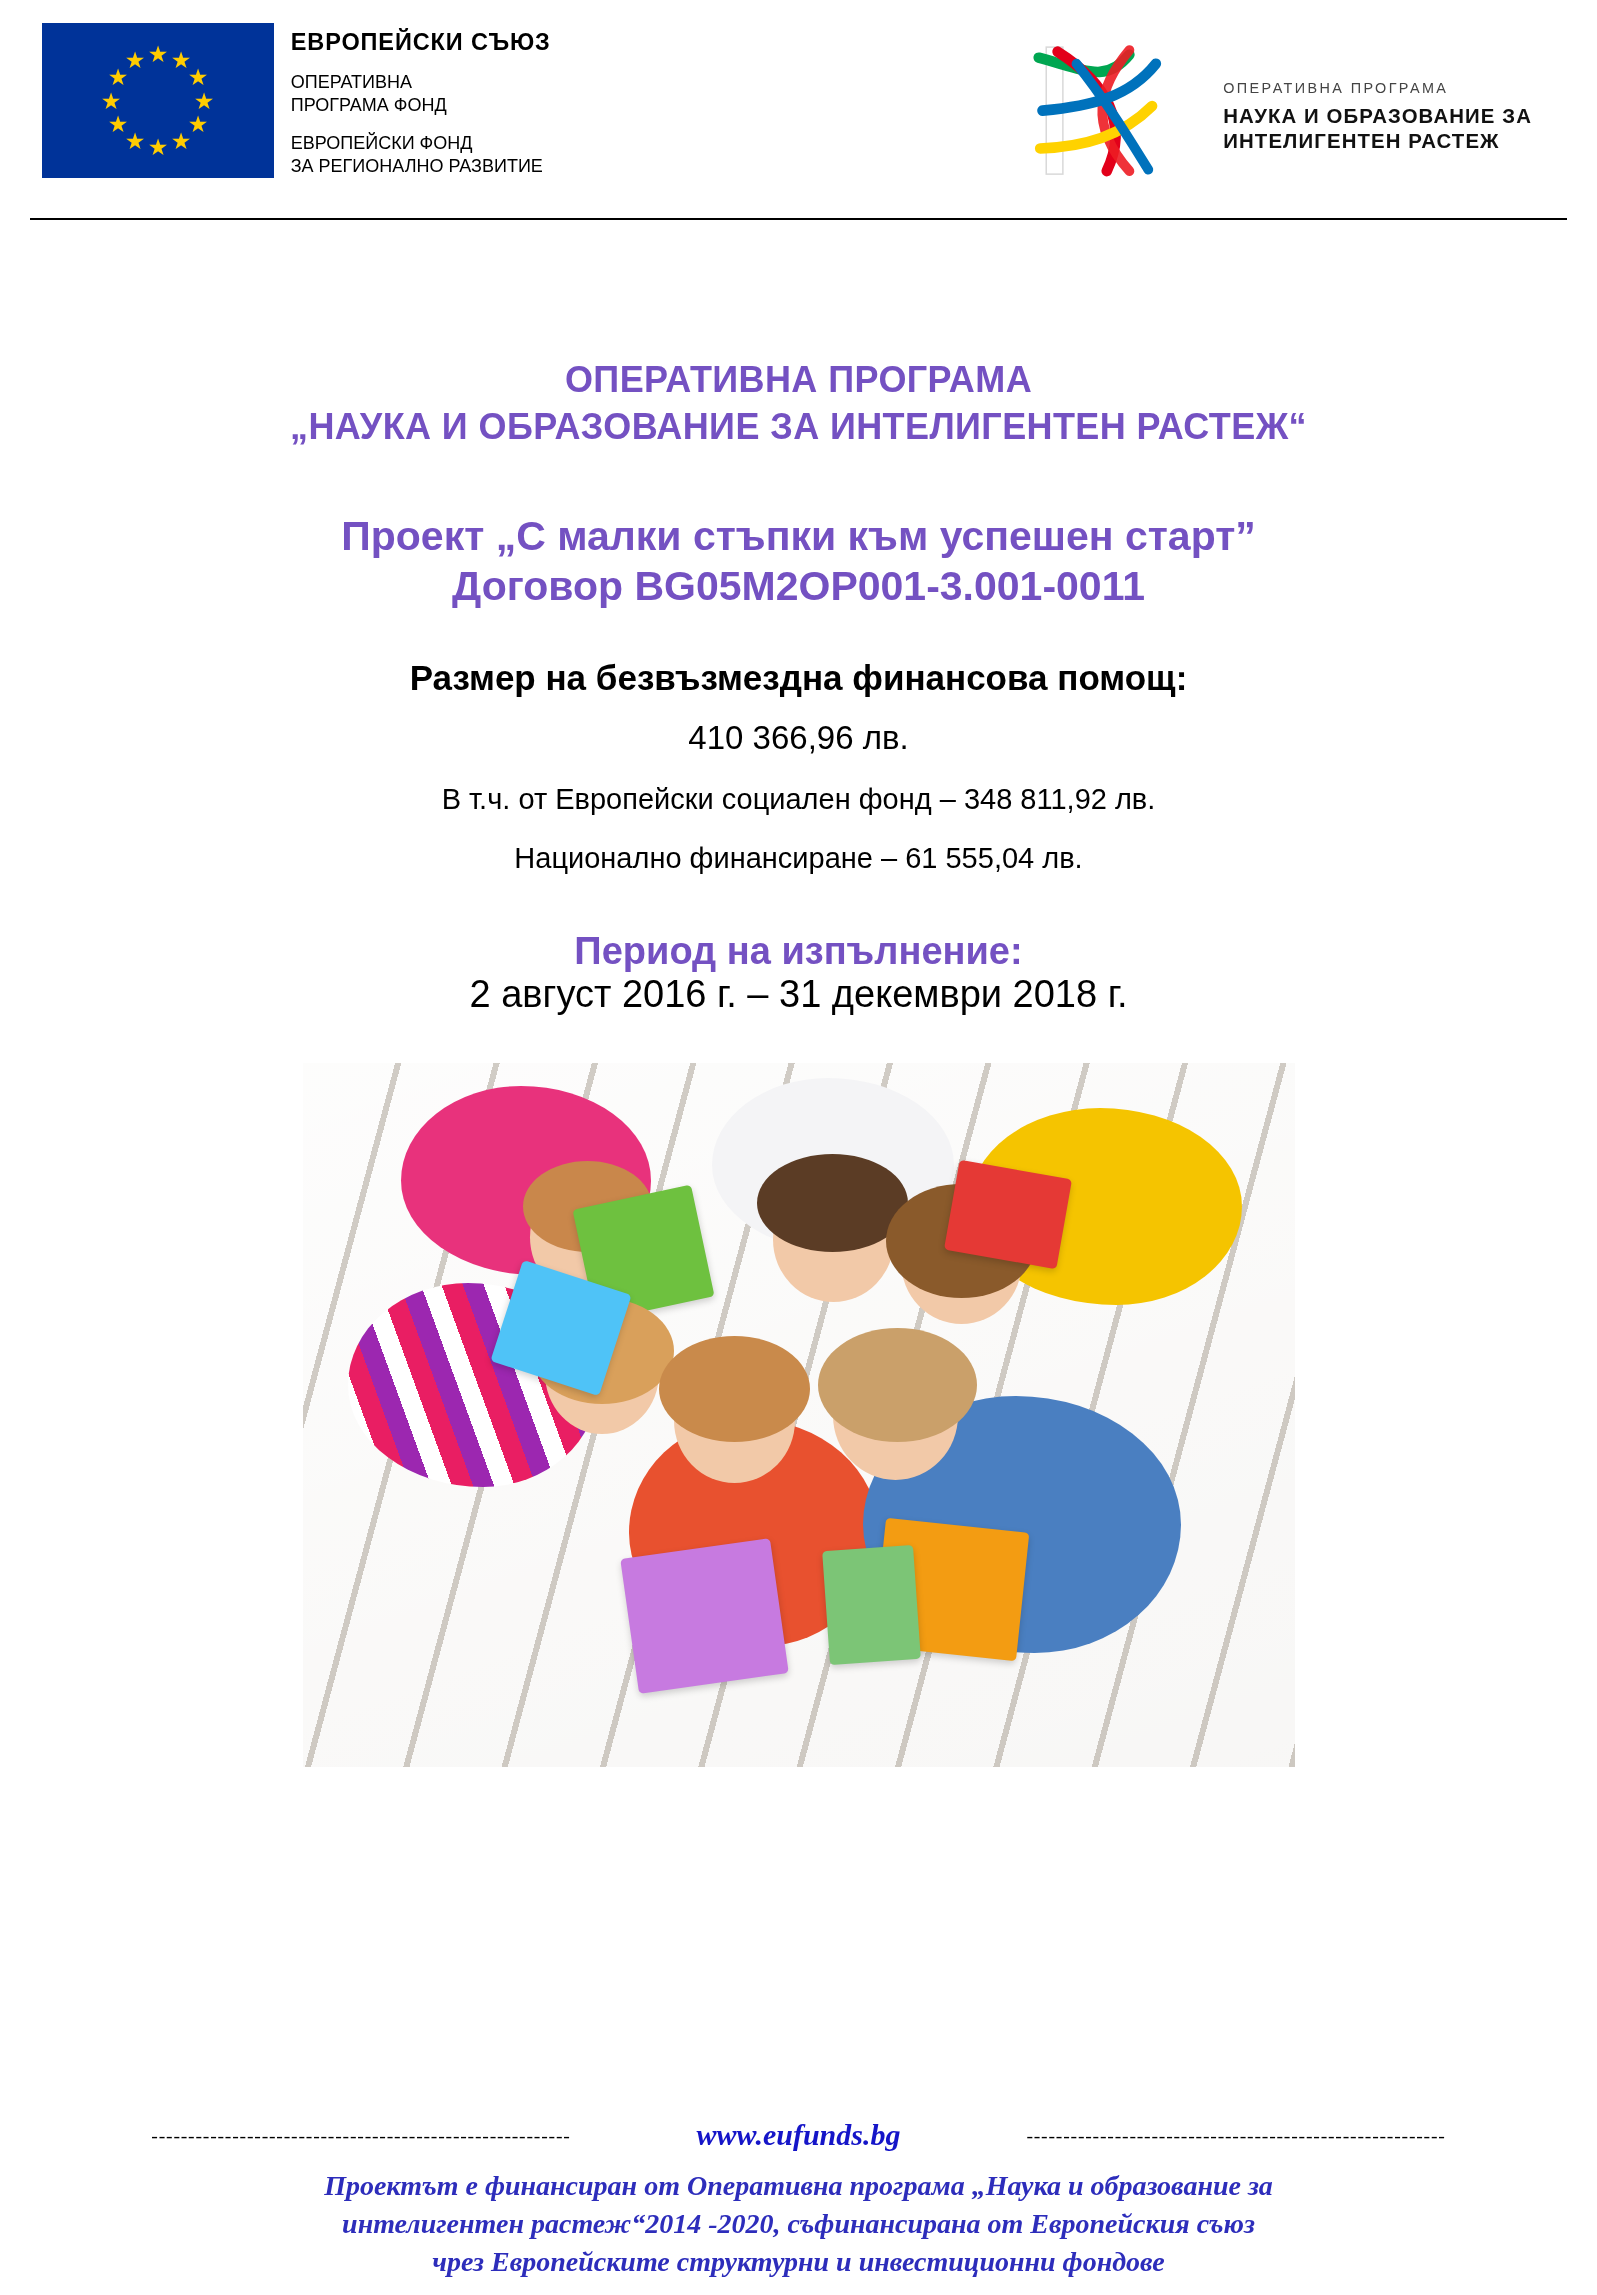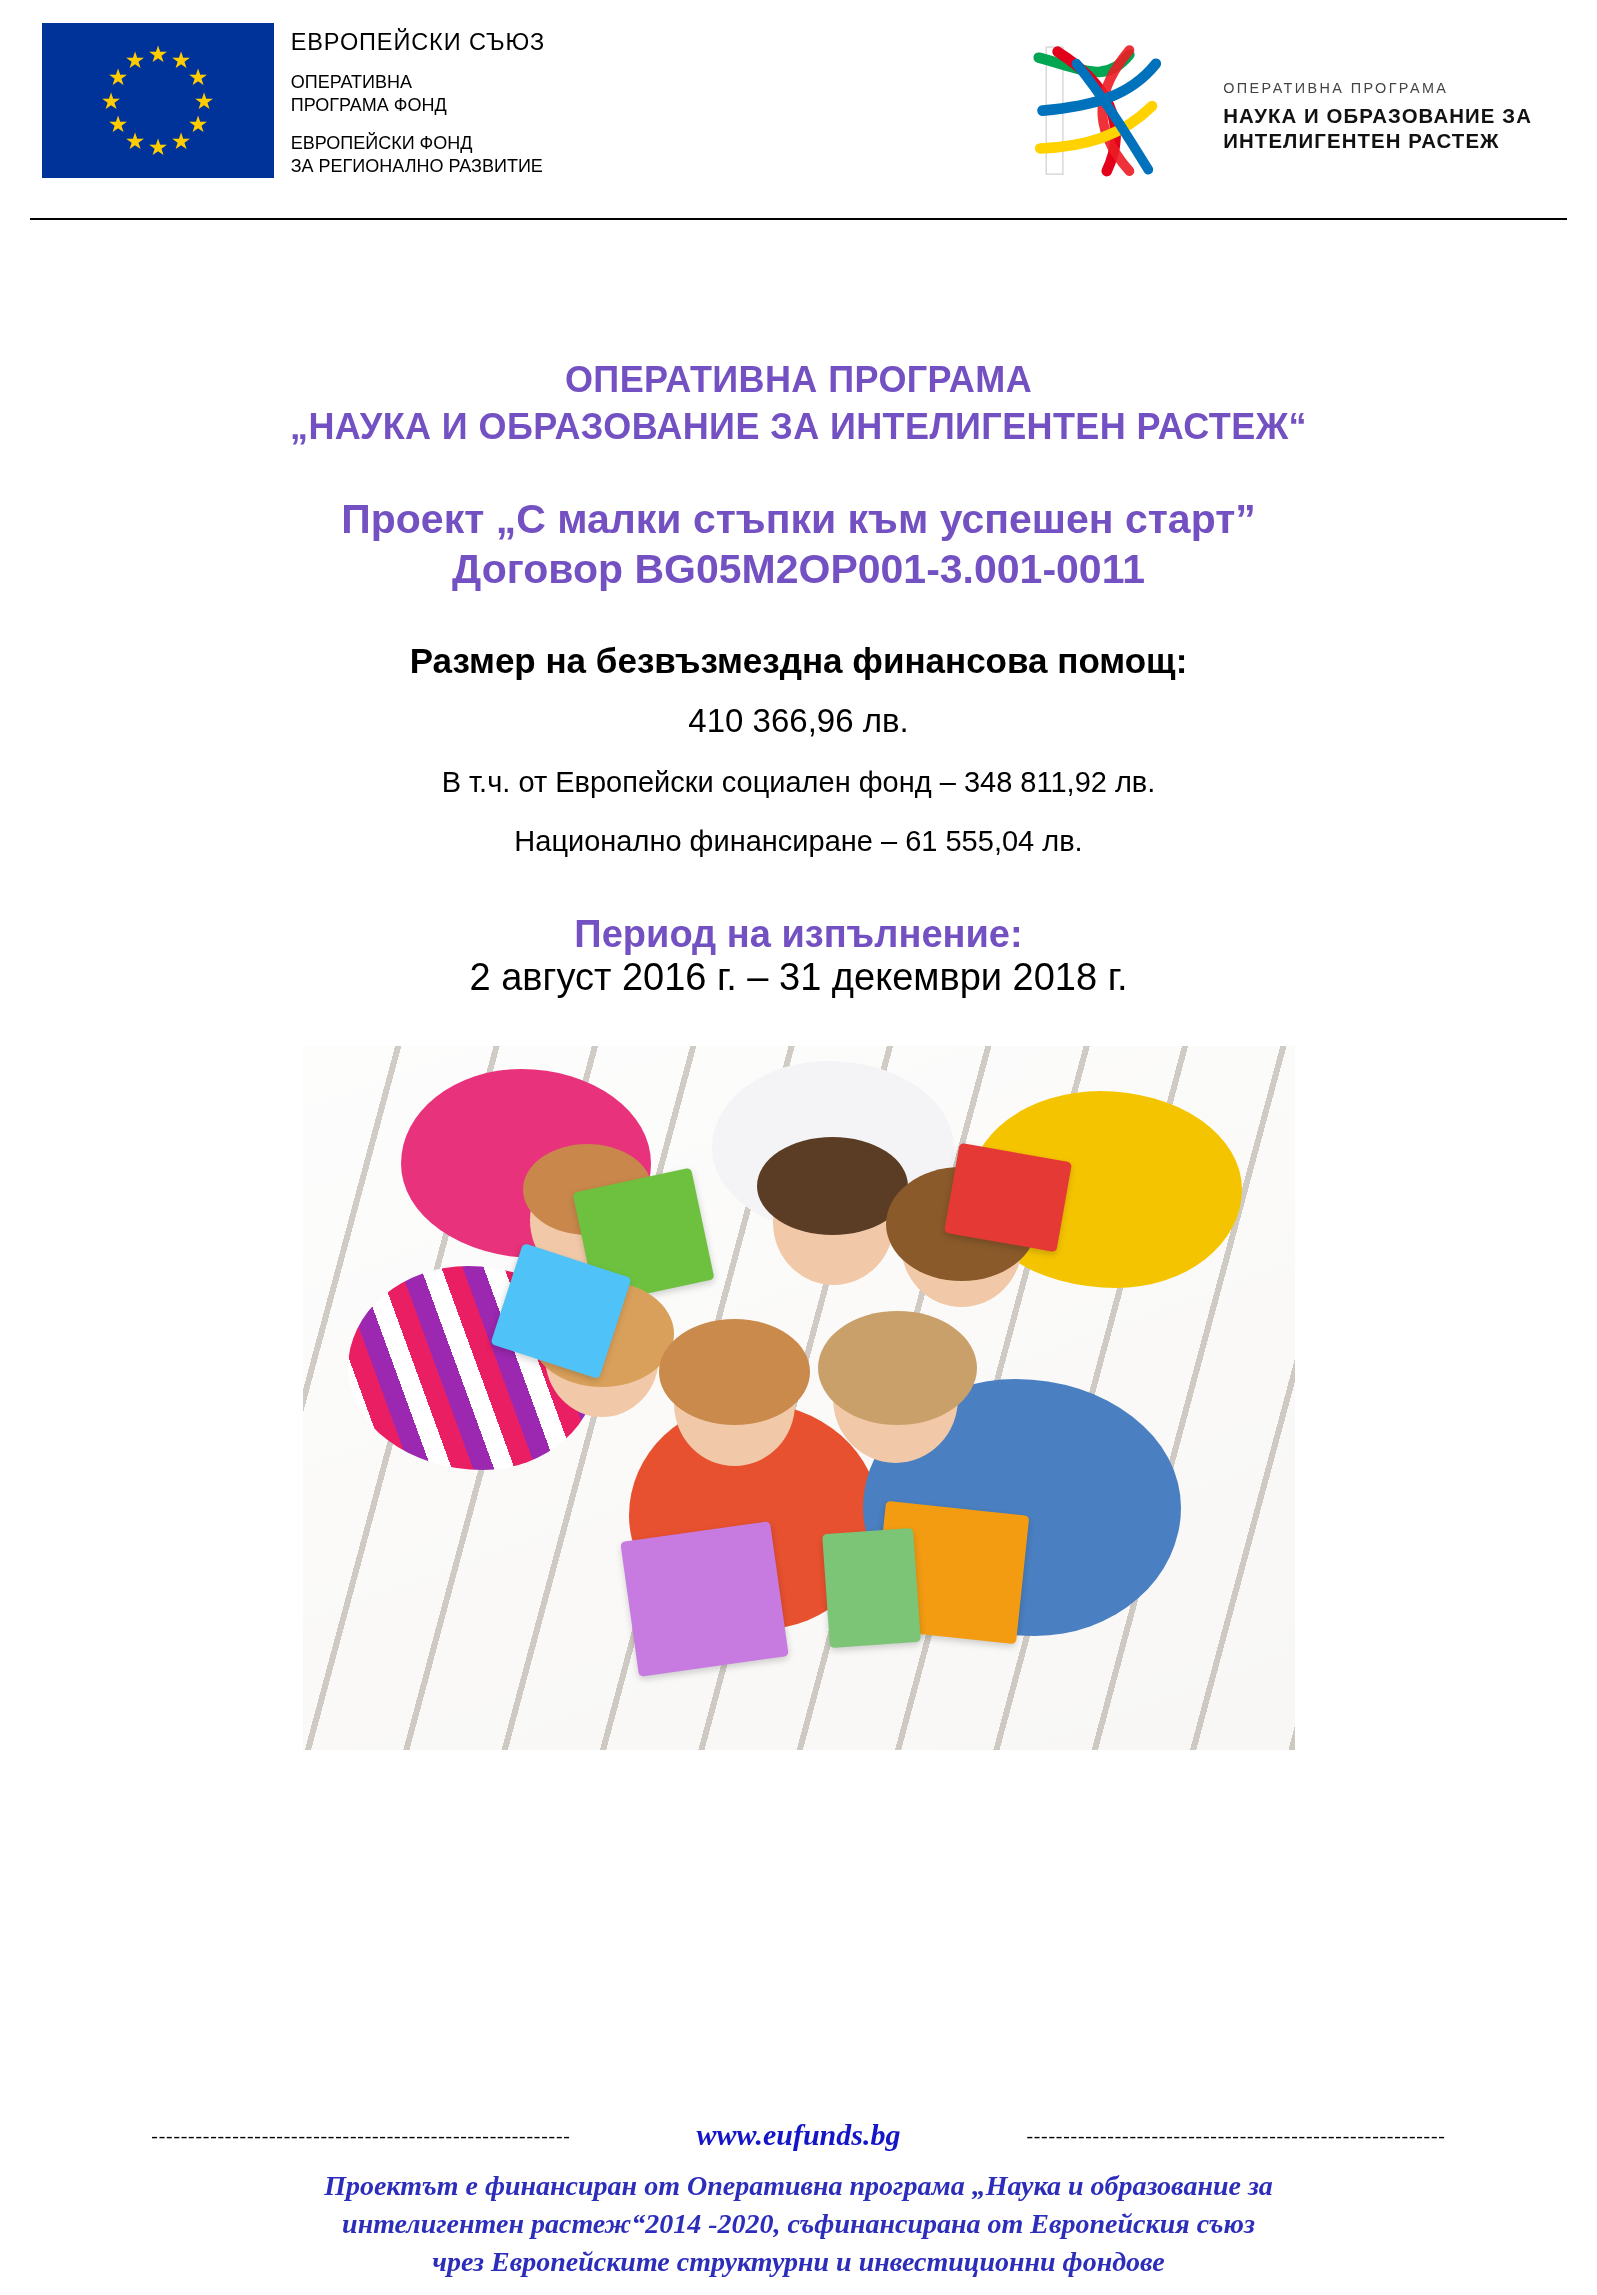--- a/index.html
+++ b/index.html
@@ -47,21 +47,21 @@
     font-size: 23px;
     line-height: 23px;
     color: #FFCC00;
     transform: translate(-50%, -50%);
   }
   .eu-texts {
     padding-top: 6px;
   }
   .eu-title {
     font-size: 23.5px;
-    font-weight: normal;
+    font-weight: bold;
     letter-spacing: 0.9px;
     color: #000;
     margin-bottom: 15px;
   }
   .eu-sub {
     font-size: 18px;
     line-height: 23px;
     color: #000;
     margin-bottom: 15px;
   }
@@ -111,21 +111,21 @@
   }
   .op-program-title {
     margin-top: 136px;
     color: #7451C2;
     font-weight: bold;
     font-size: 36px;
     line-height: 47px;
     letter-spacing: 0.4px;
   }
   .project-title {
-    margin-top: 44px;
+    margin-top: 61px;
     color: #7451C2;
     font-weight: bold;
     font-size: 41px;
     line-height: 50px;
   }
   .grant-label {
     margin-top: 47px;
     font-weight: bold;
     font-size: 35px;
     color: #000;

